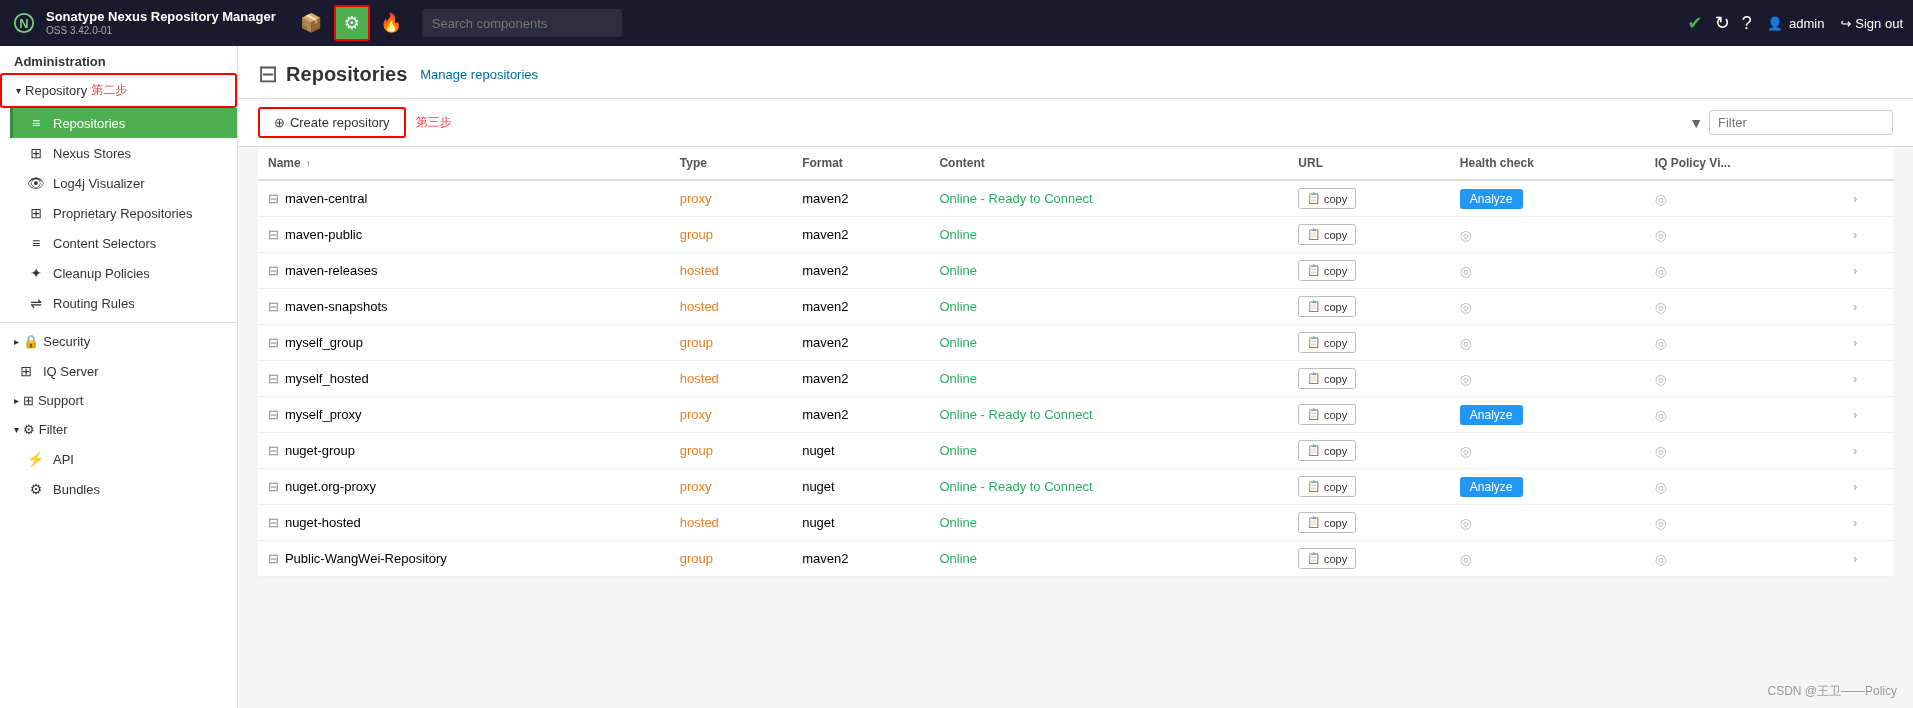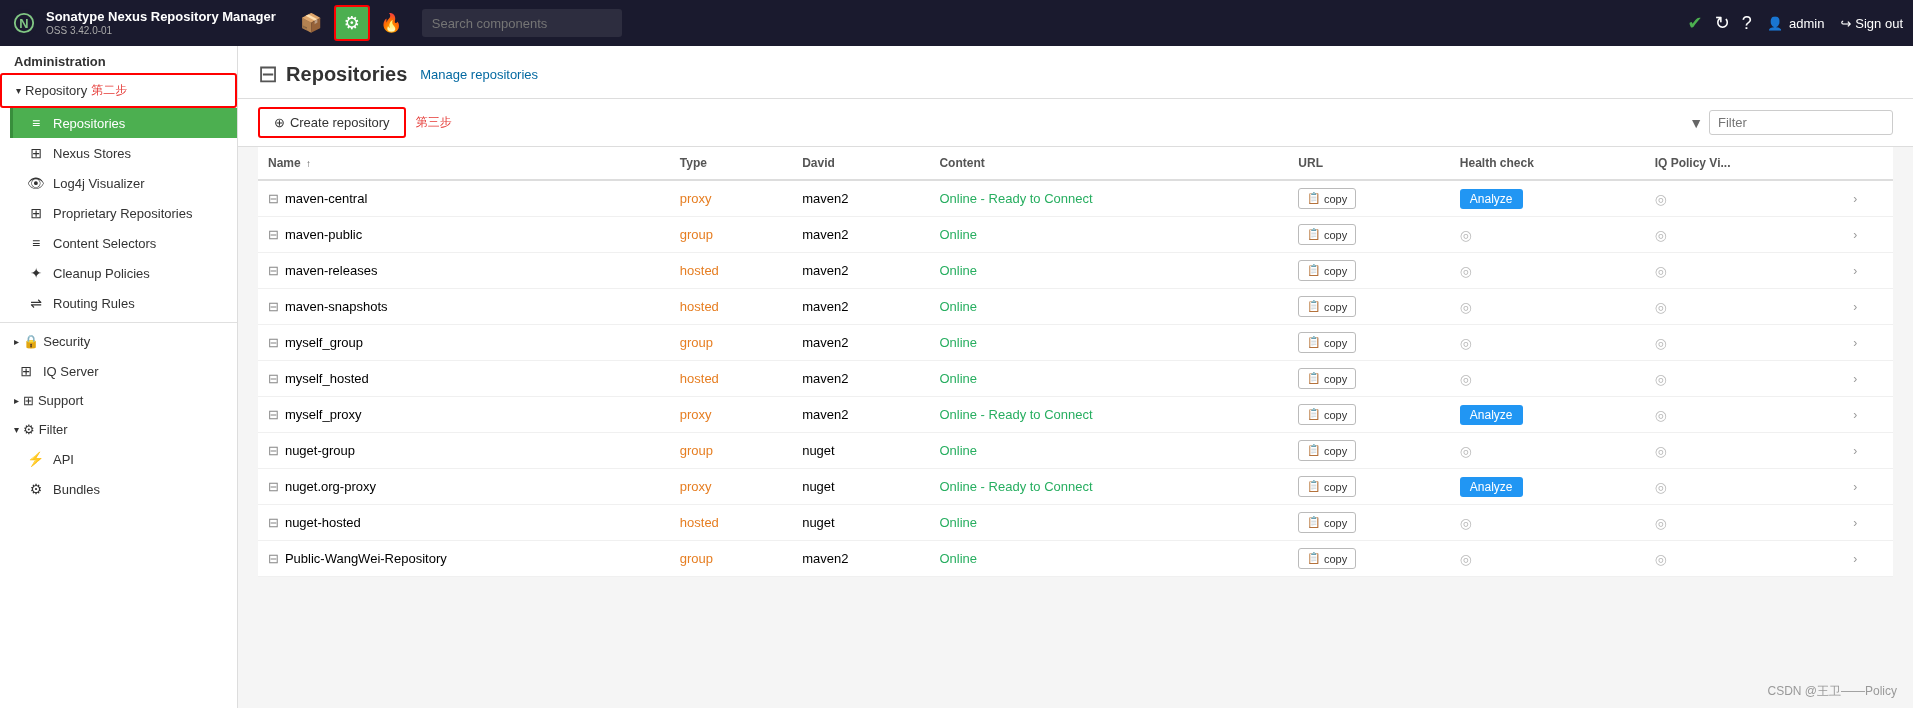--- a/index.html
+++ b/index.html
@@ -262,21 +262,21 @@
         <input class="filter-input" type="text" placeholder="Filter" style="">
       </div>
     </div>
 
     <div class="table-container">
       <table>
         <thead>
           <tr>
             <th>Name <span class="sort-arrow">↑</span></th>
             <th>Type</th>
-            <th>David</th>
+            <th>Format</th>
             <th>Content</th>
             <th>URL</th>
             <th>Health check</th>
             <th>IQ Policy Vi...</th>
             <th></th>
           </tr>
         </thead>
         <tbody id="table-body">
         <tr>
               <td><span style="color:#888;margin-right:6px;">⊟</span><span>maven-central</span></td>

